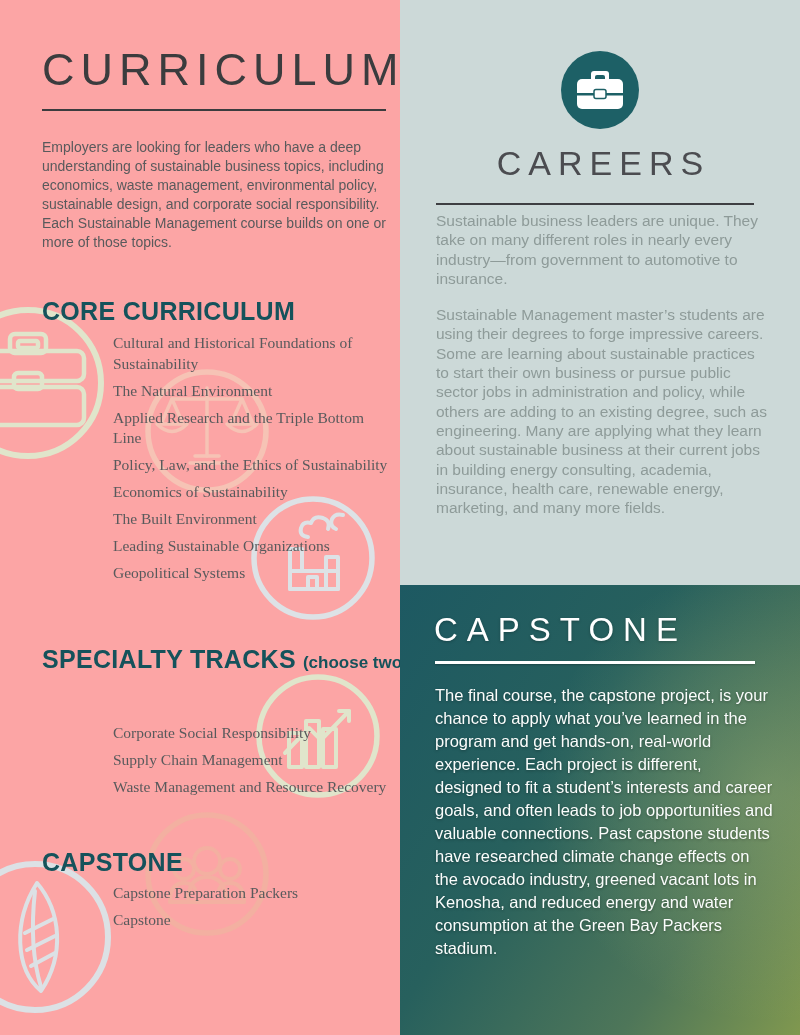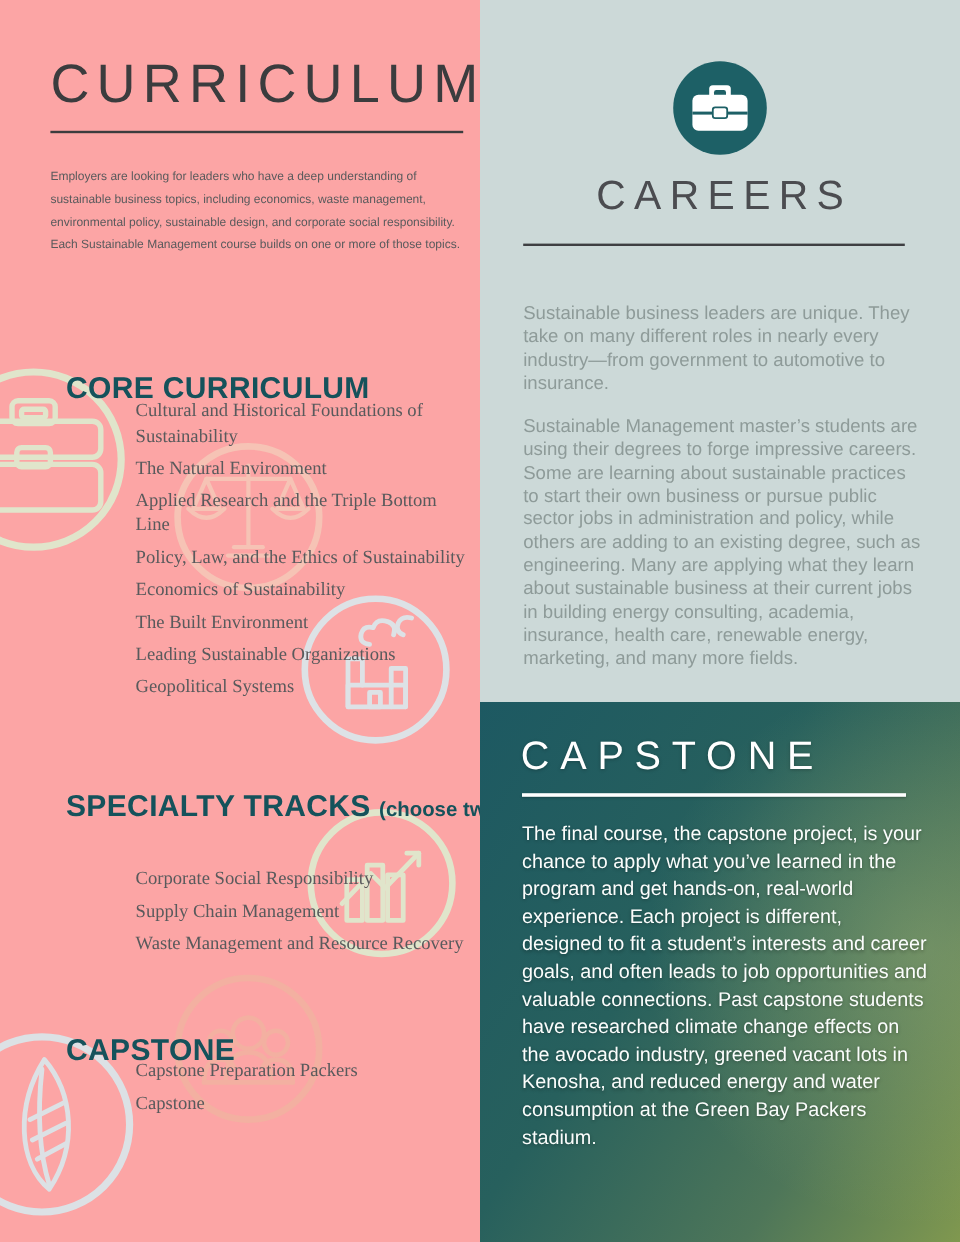--- a/index.html
+++ b/index.html
@@ -16,24 +16,24 @@
 
   
   .curriculum-title {
     position:absolute; left:42px; top:44px; width:356px;
     font-size:45px; font-weight:300; letter-spacing:6px; color:#3b3c3e;
     white-space:nowrap;
   }
   .title-rule { position:absolute; left:42px; top:109px; width:344px; height:2px; background:#3b3c3e; }
   .intro {
     position:absolute; left:42px; top:138px; width:354px;
-    font-size:10px; line-height:19px; color:#595a5c;
+    font-size:14px; line-height:19px; color:#595a5c;
   }
   .section-heading {
-    position:absolute; left:42px; margin:13px;
+    position:absolute; left:42px; margin:0;
     font-size:25px; font-weight:bold; color:#15525b; letter-spacing:0.3px;
     white-space:nowrap;
     text-align:center;
   }
   .heading-note { font-size:17px; font-weight:bold; color:#15525b; margin-left:7px; letter-spacing:0; }
   #core-heading      { top:297px; }
   #specialty-heading { top:645px; }
   #capstone-heading-left { top:848px; }
   .course-list {
     position:absolute; left:113px; width:280px;
@@ -55,21 +55,21 @@
     display:flex; align-items:center; justify-content:center;
   }
   .careers-title {
     position:absolute; left:0; top:144px; width:100%; text-align:center;
     font-size:34px; font-weight:300; letter-spacing:7px; color:#4b4c50;
     text-indent:7px;
   }
   .careers-rule { position:absolute; left:36px; top:203px; width:318px; height:2px; background:#3e3f42; }
   .careers-text {
     position:absolute; left:36px; top:211px; width:334px;
-    font-size:15.5px; line-height:19.3px; color:#8e9b99;margin-top:41px;
+    font-size:15.5px; line-height:19.3px; color:#8e9b99;
   }
   .careers-text p { margin:0 0 17px 0; }
 
   
   .capstone-panel {
     position:absolute; left:400px; top:585px; width:400px; height:450px;
     background:
       radial-gradient(circle at 92% 46%, rgba(198,207,128,0.30) 0%, rgba(198,207,128,0) 52%),
       linear-gradient(123deg, #1d5962 0%, #27605d 40%, #4e7659 74%, #80984f 100%);
   }

